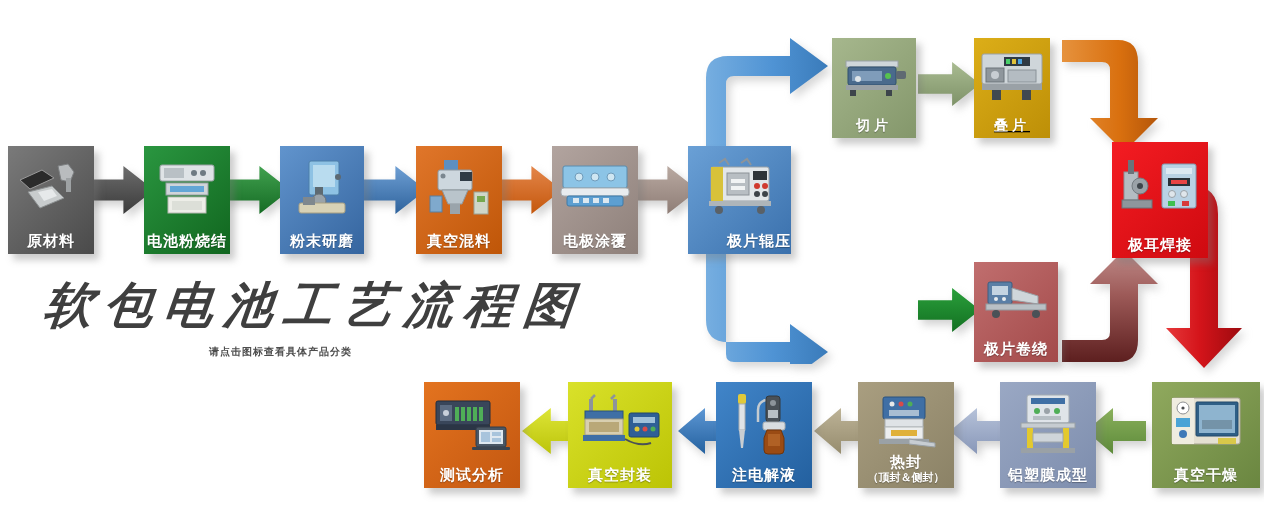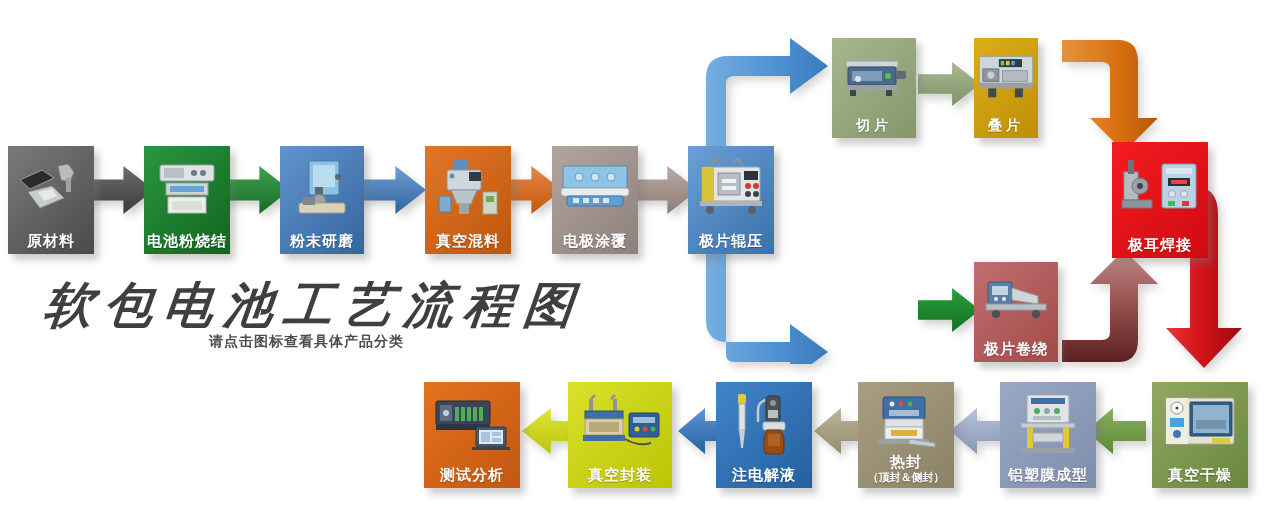--- a/index.html
+++ b/index.html
@@ -98,23 +98,23 @@
     font-size:49px;
     line-height:56px;
     letter-spacing:11px;
     color:#3f3f3f;
     font-weight:700;
     font-style:italic;
     white-space:nowrap;
     transform:skewX(-6deg);
   }
   #sub-title{
-    margin-top:0;
+    margin-top:12px;
     margin-left:165px;
-    font-size:14px;
+    font-size:10px;
     letter-spacing:1px;
     color:#4d4d4d;
     font-weight:700;
     white-space:nowrap;
   }
 </style>
 </head>
 <body>
 
 <div id="stage">
@@ -256,21 +256,21 @@
         <rect x="30" y="30" width="8" height="12" fill="#5d6a72"></rect>
         <circle cx="34" cy="44" r="7" fill="#9aa3a9" stroke="#6b7378"></circle>
         <rect x="14" y="46" width="46" height="10" rx="2" fill="#d8d2b6" stroke="#a79f82"></rect>
         <rect x="18" y="40" width="12" height="8" fill="#7f888e"></rect>
         <circle cx="53" cy="20" r="3" fill="#5d6a72"></circle>
       </svg>
     </span>
     <span class="lbl">粉末研磨</span>
   </div>
 
-  <div class="node" style="left:416px; top:146px; width:86px; height:108px; background:linear-gradient(135deg,#e0762a,#bf5608);margin-left:9px;">
+  <div class="node" style="left:416px; top:146px; width:86px; height:108px; background:linear-gradient(135deg,#e0762a,#bf5608);">
     <span class="art">
       <svg width="74" height="64" viewBox="0 0 74 64">
         <rect x="22" y="4" width="14" height="10" fill="#5d8fc0"></rect>
         <rect x="16" y="14" width="34" height="20" rx="2" fill="#cdd7de" stroke="#8e989f"></rect>
         <rect x="38" y="16" width="12" height="9" fill="#2f3b45"></rect>
         <circle cx="21" cy="20" r="2.5" fill="#7b8790"></circle>
         <path d="M20 34 L46 34 L40 48 L26 48 Z" fill="#b9c4cb" stroke="#8e989f"></path>
         <rect x="28" y="48" width="10" height="10" fill="#9aa4ab"></rect>
         <rect x="8" y="40" width="12" height="16" fill="#7fa9cd" stroke="#5a7e9e"></rect>
         <rect x="52" y="36" width="14" height="22" fill="#cfd6c8" stroke="#9aa294"></rect>
@@ -291,21 +291,21 @@
         <rect x="10" y="36" width="56" height="10" rx="2" fill="#5d9fd1" stroke="#3f7ba8"></rect>
         <rect x="16" y="38" width="6" height="5" fill="#dce8f0"></rect>
         <rect x="26" y="38" width="6" height="5" fill="#dce8f0"></rect>
         <rect x="36" y="38" width="6" height="5" fill="#dce8f0"></rect>
         <rect x="46" y="38" width="6" height="5" fill="#dce8f0"></rect>
       </svg>
     </span>
     <span class="lbl">电极涂覆</span>
   </div>
 
-  <div class="node" style="left:688px; top:146px; width:86px; height:108px; background:linear-gradient(135deg,#6aa0d6,#3a70ac);">
+  <div class="node" style="left:688px; top:146px; width:103px; height:108px; background:linear-gradient(135deg,#6aa0d6,#3a70ac);align-items:flex-end;">
     <span class="art">
       <svg width="78" height="66" viewBox="0 0 78 66">
         <path d="M18 8 l6 -4 l4 6" stroke="#8d949a" stroke-width="2" fill="none"></path>
         <path d="M40 8 l6 -4 l4 6" stroke="#8d949a" stroke-width="2" fill="none"></path>
         <rect x="10" y="12" width="58" height="34" rx="2" fill="#e2e6e9" stroke="#9aa1a7"></rect>
         <rect x="10" y="12" width="12" height="34" fill="#d8c23a"></rect>
         <rect x="26" y="18" width="22" height="22" fill="#b8bec3" stroke="#8c9298"></rect>
         <rect x="30" y="24" width="14" height="4" fill="#f1f3f4"></rect>
         <rect x="30" y="31" width="14" height="4" fill="#f1f3f4"></rect>
         <rect x="52" y="16" width="14" height="9" fill="#2e3338"></rect>
@@ -331,21 +331,21 @@
         <circle cx="50" cy="27" r="3" fill="#57c24e"></circle>
         <rect x="58" y="22" width="10" height="8" rx="2" fill="#5f6a72"></rect>
         <rect x="8" y="36" width="52" height="5" fill="#9aa1a6"></rect>
         <rect x="12" y="41" width="6" height="6" fill="#3d454b"></rect>
         <rect x="48" y="41" width="6" height="6" fill="#3d454b"></rect>
       </svg>
     </span>
     <span class="lbl">切片</span>
   </div>
 
-  <div class="node small" style="left:974px; top:38px; width:64px; height:100px; background:linear-gradient(135deg,#dcae18,#bd8f07);">
+  <div class="node small" style="left:974px; top:38px; width:76px; height:100px; background:linear-gradient(135deg,#dcae18,#bd8f07);text-decoration:underline;">
     <span class="art">
       <svg width="72" height="56" viewBox="0 0 72 56">
         <rect x="6" y="6" width="60" height="30" rx="2" fill="#cfd6da" stroke="#9aa1a6"></rect>
         <rect x="28" y="9" width="26" height="9" fill="#2e3a44"></rect>
         <rect x="30" y="11" width="4" height="5" fill="#49d06a"></rect>
         <rect x="36" y="11" width="4" height="5" fill="#e0c23b"></rect>
         <rect x="42" y="11" width="4" height="5" fill="#4aa3e0"></rect>
         <rect x="10" y="20" width="18" height="14" fill="#8e969c" stroke="#6c747a"></rect>
         <circle cx="19" cy="27" r="4" fill="#c8ced3"></circle>
         <rect x="32" y="22" width="28" height="12" fill="#b4bcc2" stroke="#8a9298"></rect>
@@ -388,21 +388,21 @@
         <rect x="53" y="24" width="16" height="4" fill="#e84444"></rect>
         <circle cx="54" cy="38" r="3.5" fill="#dfe6eb" stroke="#9aa2a8"></circle>
         <circle cx="66" cy="38" r="3.5" fill="#dfe6eb" stroke="#9aa2a8"></circle>
         <rect x="50" y="45" width="7" height="5" fill="#3fbf4f"></rect>
         <rect x="64" y="45" width="7" height="5" fill="#d83a3a"></rect>
       </svg>
     </span>
     <span class="lbl">极耳焊接</span>
   </div>
 
-  <div class="node" style="left:1152px; top:382px; width:96px; height:106px; background:linear-gradient(135deg,#90a95e,#6a8640);">
+  <div class="node" style="left:1152px; top:382px; width:108px; height:106px; background:linear-gradient(135deg,#90a95e,#6a8640);">
     <span class="art">
       <svg width="80" height="58" viewBox="0 0 80 58">
         <rect x="6" y="4" width="68" height="46" rx="2" fill="#e4e0d2" stroke="#a9a595"></rect>
         <rect x="6" y="4" width="22" height="46" fill="#efece0"></rect>
         <circle cx="17" cy="14" r="6" fill="#ffffff" stroke="#8d8f92"></circle>
         <circle cx="17" cy="14" r="1.6" fill="#4a4c4f"></circle>
         <rect x="10" y="24" width="14" height="9" fill="#4aa3d6"></rect>
         <circle cx="17" cy="40" r="4" fill="#3f79b8"></circle>
         <rect x="30" y="8" width="42" height="34" rx="1" fill="#2f5f86" stroke="#234b6c"></rect>
         <rect x="33" y="11" width="36" height="28" fill="#9fc3dc" opacity=".85"></rect>

